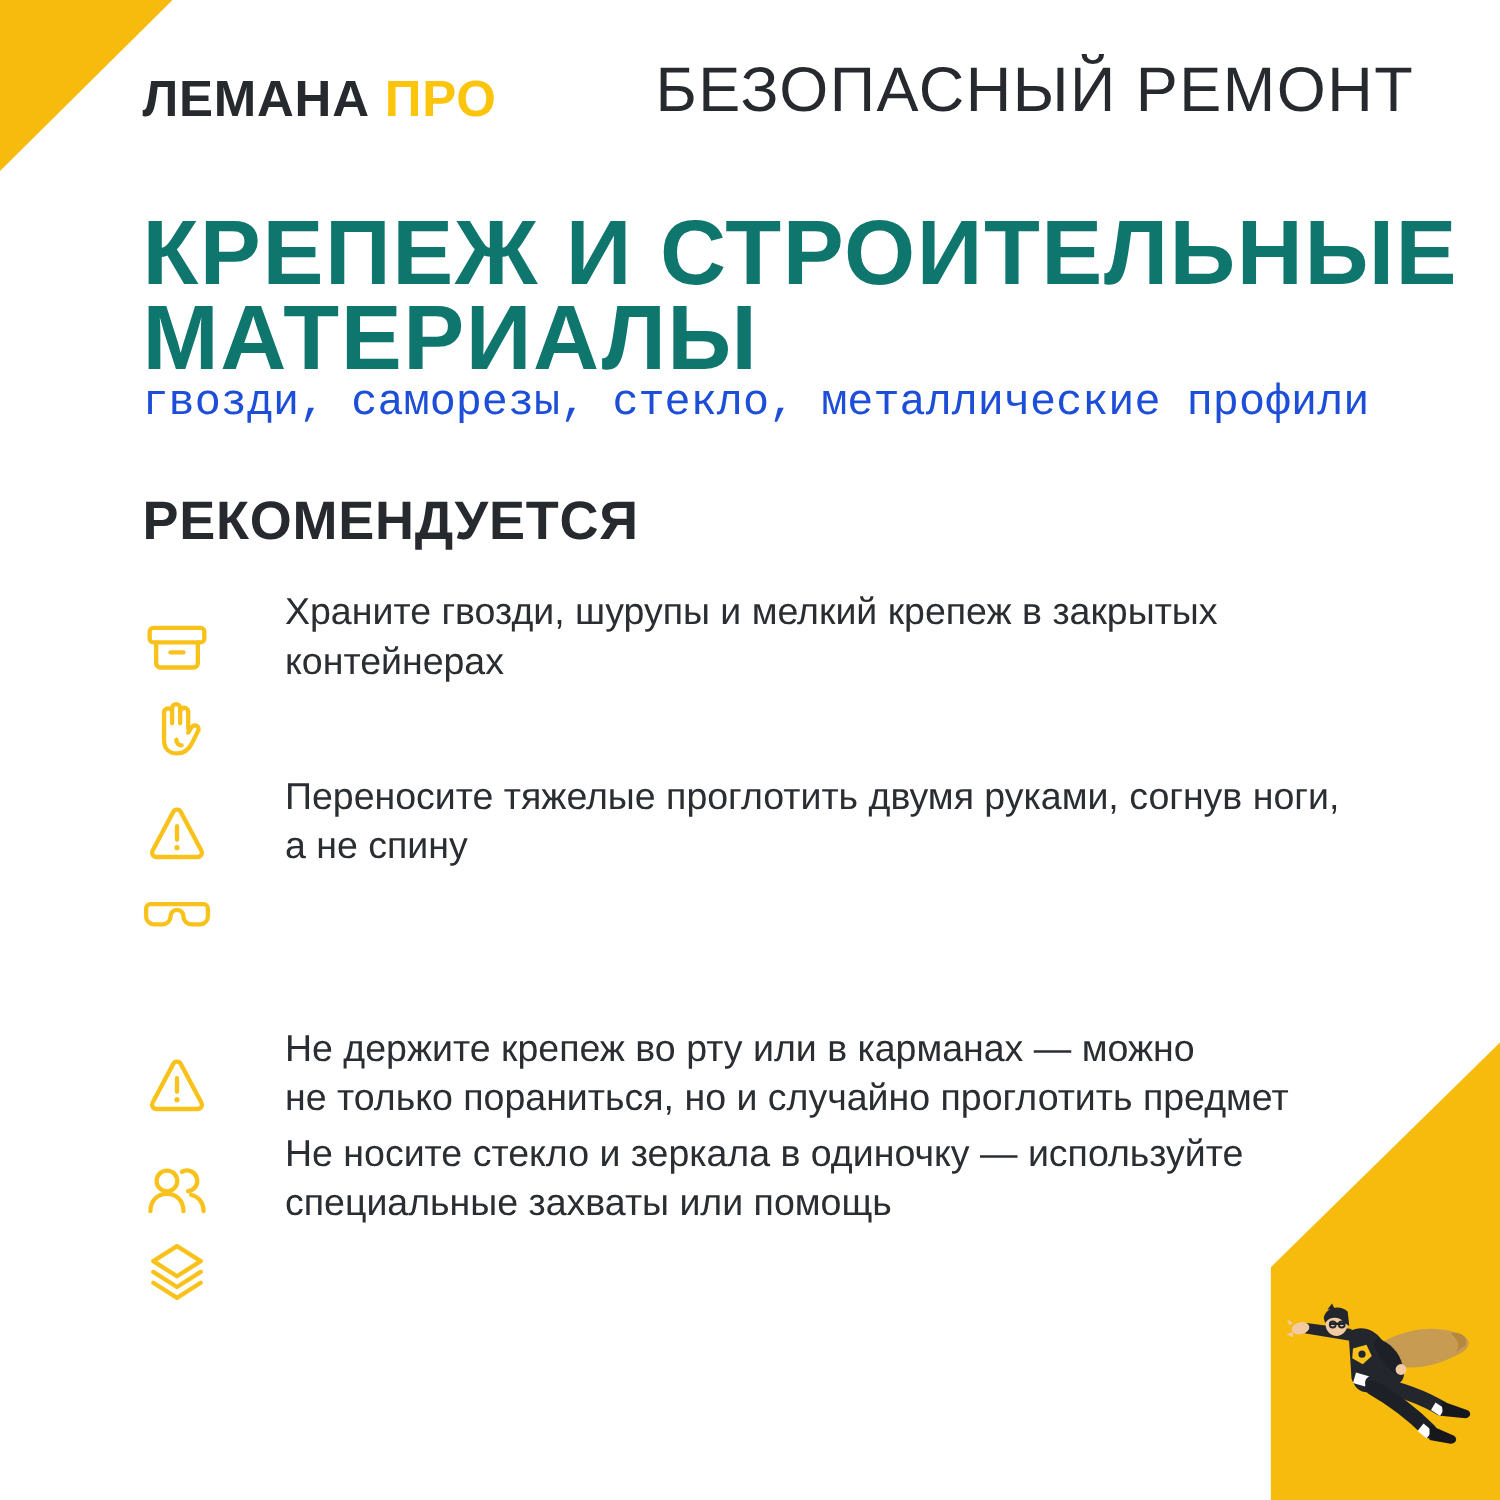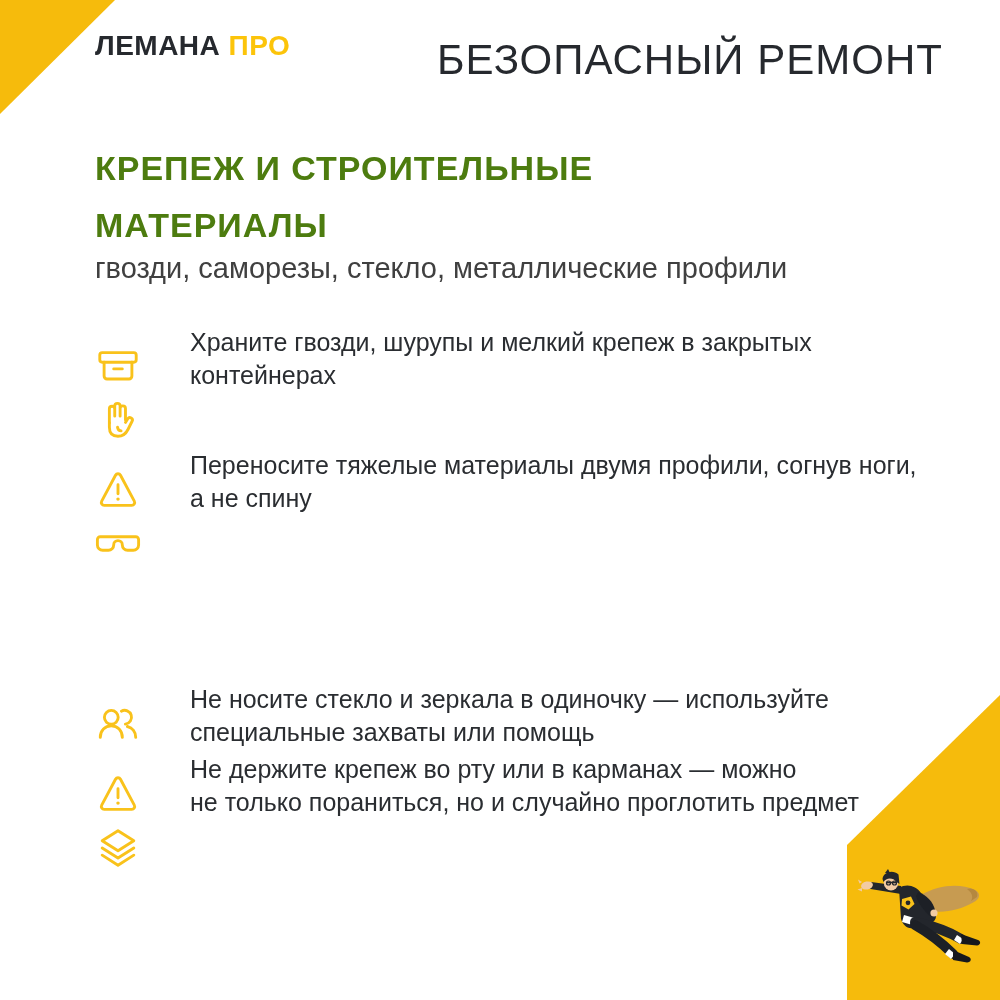--- a/index.html
+++ b/index.html
@@ -21,40 +21,40 @@
   }
   .corner-br{
     position:absolute;right:0;bottom:0;width:153px;height:305px;
     background:#F6BB0C;
     clip-path:polygon(100% 0,100% 100%,0 100%,0 49.2%);
   }
   .hero-svg{position:absolute;left:855px;top:865px;width:140px;height:115px;}
 
   
   .logo{
-    position:absolute;left:95px;top:31px;
-    font-size:28px;font-weight:bold;letter-spacing:0.5px;line-height:1.1;
+    position:absolute;left:95px;top:48px;
+    font-size:34px;font-weight:bold;letter-spacing:0.5px;line-height:1.1;
     color:#26292E;white-space:nowrap;
   }
   .logo .accent{color:#FCC40A;}
   .header-title{
     position:absolute;left:437px;top:38px;
     font-size:42px;font-weight:normal;letter-spacing:1px;line-height:1.05;
     color:#26292E;white-space:nowrap;
   }
 
   
   .main-title{
     position:absolute;left:95px;top:140px;
-    font-size:34px;font-weight:bold;letter-spacing:1px;line-height:57px;
-    color:#4d7c0f;white-space:pre-line;
+    font-size:61px;font-weight:bold;letter-spacing:1px;line-height:57px;
+    color:#0f766e;white-space:pre-line;
   }
   .subtitle{
     position:absolute;left:95px;top:252px;
-    font-size:29px;font-weight:400;color:#404040;white-space:nowrap;
+    font-size:29px;font-weight:400;color:#1d4ed8;white-space:nowrap;font-family:Liberation Mono, monospace;
   }
 
   
   .section{position:absolute;left:95px;width:860px;}
   .section-recommended{top:326px;}
   .section-not-recommended{top:683px;}
   .section-heading{
     font-size:36px;font-weight:bold;letter-spacing:0.5px;line-height:42px;
     margin:0 0 24px 0;color:#26292E;
   }
@@ -81,20 +81,21 @@
     <span> </span>
     <span class="accent">ПРО</span>
   </div>
   <div class="header-title">БЕЗОПАСНЫЙ РЕМОНТ</div>
 
   <h1 class="main-title" style="margin:0;">КРЕПЕЖ И СТРОИТЕЛЬНЫЕ
 МАТЕРИАЛЫ</h1>
   <div class="subtitle">гвозди, саморезы, стекло, металлические профили</div>
 
   <div class="section section-recommended">
+    <h2 class="section-heading">РЕКОМЕНДУЕТСЯ</h2>
 
     <div class="item">
       <span class="item-icon">
         <svg viewBox="0 0 48 48">
           <rect class="ic" x="5" y="9" width="38" height="10" rx="2.5"></rect>
           <path class="ic" d="M9.5 19 v14.5 a3 3 0 0 0 3 3 h23 a3 3 0 0 0 3-3 V19"></path>
           <path class="ic" d="M19.5 26 h9"></path>
         </svg>
       </span>
       <div class="item-text">Храните гвозди, шурупы и мелкий крепеж в закрытых
@@ -112,58 +113,58 @@
     </div>
 
     <div class="item">
       <span class="item-icon">
         <svg viewBox="0 0 48 48">
           <path class="ic" d="M21.4 8.6 a3 3 0 0 1 5.2 0 L41 35.6 a3 3 0 0 1 -2.6 4.4 H9.6 A3 3 0 0 1 7 35.6 Z"></path>
           <path class="ic" d="M24 18.5 v9.5"></path>
           <circle cx="24" cy="33.5" r="1.8" fill="#F9C21B"></circle>
         </svg>
       </span>
-      <div class="item-text">Переносите тяжелые материалы двумя профили, согнув ноги,
+      <div class="item-text">Переносите тяжелые проглотить двумя руками, согнув ноги,
 а не спину</div>
     </div>
 
     <div class="item">
       <span class="item-icon">
         <svg viewBox="0 0 48 48">
           <path class="ic" d="M5.5 17.5 h37 a3 3 0 0 1 3 3 v5.5 a5.5 5.5 0 0 1 -5.5 5.5 h-6 a5.5 5.5 0 0 1 -5.5 -5.5 a4.5 4.5 0 0 0 -9 0 a5.5 5.5 0 0 1 -5.5 5.5 h-6 a5.5 5.5 0 0 1 -5.5 -5.5 v-5.5 a3 3 0 0 1 3 -3 Z"></path>
         </svg>
       </span>
     </div>
   </div>
 
   <div class="section section-not-recommended">
+
+    <div class="item">
+      <span class="item-icon">
+        <svg viewBox="0 0 48 48">
+          <path class="ic" d="M21.4 8.6 a3 3 0 0 1 5.2 0 L41 35.6 a3 3 0 0 1 -2.6 4.4 H9.6 A3 3 0 0 1 7 35.6 Z"></path>
+          <path class="ic" d="M24 18.5 v9.5"></path>
+          <circle cx="24" cy="33.5" r="1.8" fill="#F9C21B"></circle>
+        </svg>
+      </span>
+      <div class="item-text">Не держите крепеж во рту или в карманах — можно
+не только пораниться, но и случайно проглотить предмет</div>
+    </div>
 
     <div class="item">
       <span class="item-icon">
         <svg viewBox="0 0 48 48">
           <circle class="ic" cx="17" cy="17" r="7.2"></circle>
           <path class="ic" d="M5.5 38 c0-7.5 5-12 11.5-12 s11.5 4.5 11.5 12"></path>
           <path class="ic" d="M27.5 10.6 a7.2 7.2 0 1 1 4.2 13.5"></path>
           <path class="ic" d="M33.8 26.6 c5.3 1.3 8.7 5.7 8.7 11.4"></path>
         </svg>
       </span>
       <div class="item-text">Не носите стекло и зеркала в одиночку — используйте
 специальные захваты или помощь</div>
-    </div>
-
-    <div class="item">
-      <span class="item-icon">
-        <svg viewBox="0 0 48 48">
-          <path class="ic" d="M21.4 8.6 a3 3 0 0 1 5.2 0 L41 35.6 a3 3 0 0 1 -2.6 4.4 H9.6 A3 3 0 0 1 7 35.6 Z"></path>
-          <path class="ic" d="M24 18.5 v9.5"></path>
-          <circle cx="24" cy="33.5" r="1.8" fill="#F9C21B"></circle>
-        </svg>
-      </span>
-      <div class="item-text">Не держите крепеж во рту или в карманах — можно
-не только пораниться, но и случайно проглотить предмет</div>
     </div>
 
     <div class="item">
       <span class="item-icon">
         <svg viewBox="0 0 48 48">
           <path class="ic" d="M24 7 L40.5 17.5 24 28 7.5 17.5 Z"></path>
           <path class="ic" d="M7.5 25 L24 35.5 40.5 25"></path>
           <path class="ic" d="M7.5 32.5 L24 43 40.5 32.5"></path>
         </svg>
       </span>

